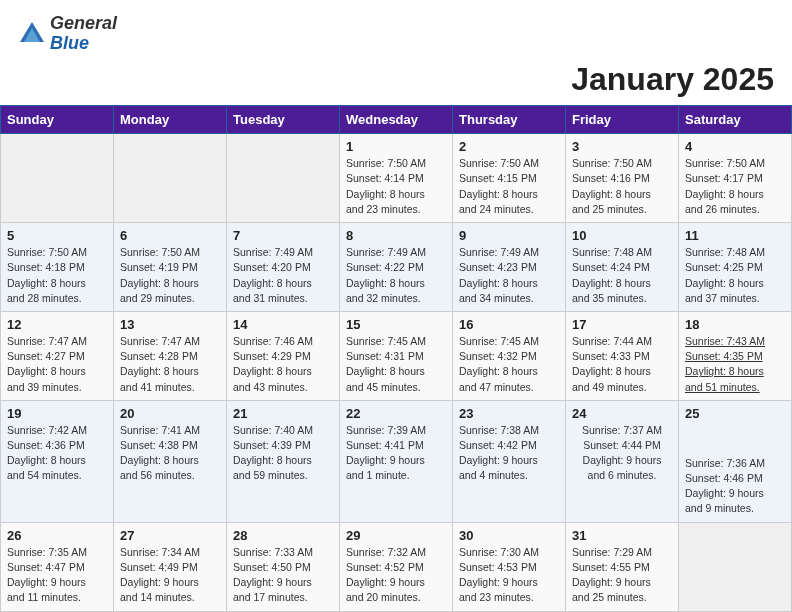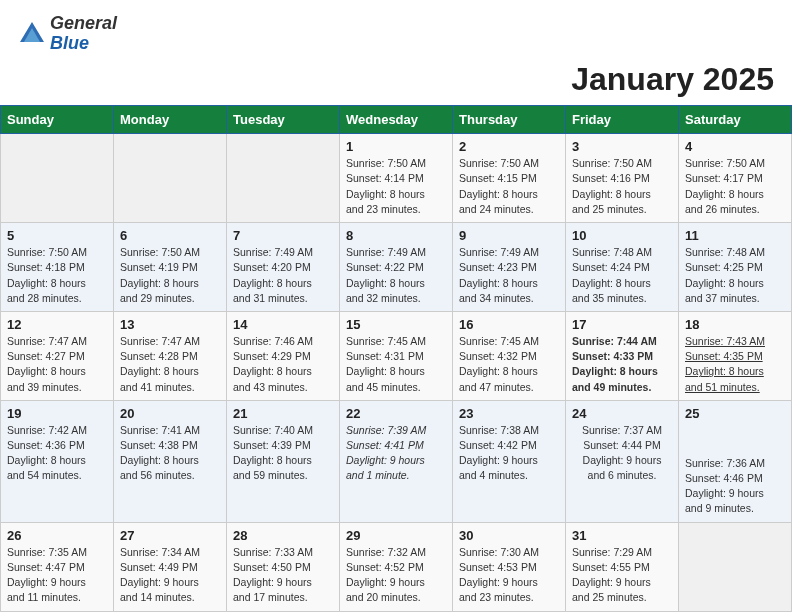--- a/index.html
+++ b/index.html
@@ -45,21 +45,21 @@
     .subtitle {
       font-size: 14px;
       color: #444;
     }
     .calendar {
       width: 100%;
       border-collapse: collapse;
       margin: 0;
     }
     .calendar thead th {
-      background: #15803d;
+      background: #4c1d95;
       color: #fff;
       font-size: 13px;
       font-weight: bold;
       padding: 6px 6px;
       text-align: left;
       border: 1px solid #2060a0;
     }
     .calendar tbody td {
       vertical-align: top;
       border: 1px solid #ccc;
@@ -245,21 +245,21 @@
         </td>
         <td>
           <span class="day-num">16</span>
           <div class="day-info" style="white-space: pre-line;">Sunrise: 7:45 AM
 Sunset: 4:32 PM
 Daylight: 8 hours
 and 47 minutes.</div>
         </td>
         <td>
           <span class="day-num">17</span>
-          <div class="day-info" style="white-space: pre-line; font-weight: bold;">Sunrise: 7:44 AM
+          <div class="day-info" style="white-space: pre-line;">Sunrise: 7:44 AM
 Sunset: 4:33 PM
 Daylight: 8 hours
 and 49 minutes.</div>
         </td>
         <td>
           <span class="day-num">18</span>
           <div class="day-info" style="white-space: pre-line; text-decoration: underline;">Sunrise: 7:43 AM
 Sunset: 4:35 PM
 Daylight: 8 hours
 and 51 minutes.</div>
@@ -282,21 +282,21 @@
         </td>
         <td>
           <span class="day-num">21</span>
           <div class="day-info" style="white-space: pre-line;">Sunrise: 7:40 AM
 Sunset: 4:39 PM
 Daylight: 8 hours
 and 59 minutes.</div>
         </td>
         <td>
           <span class="day-num">22</span>
-          <div class="day-info" style="white-space: pre-line; font-style: italic;">Sunrise: 7:39 AM
+          <div class="day-info" style="white-space: pre-line;">Sunrise: 7:39 AM
 Sunset: 4:41 PM
 Daylight: 9 hours
 and 1 minute.</div>
         </td>
         <td>
           <span class="day-num">23</span>
           <div class="day-info" style="white-space: pre-line;">Sunrise: 7:38 AM
 Sunset: 4:42 PM
 Daylight: 9 hours
 and 4 minutes.</div>

